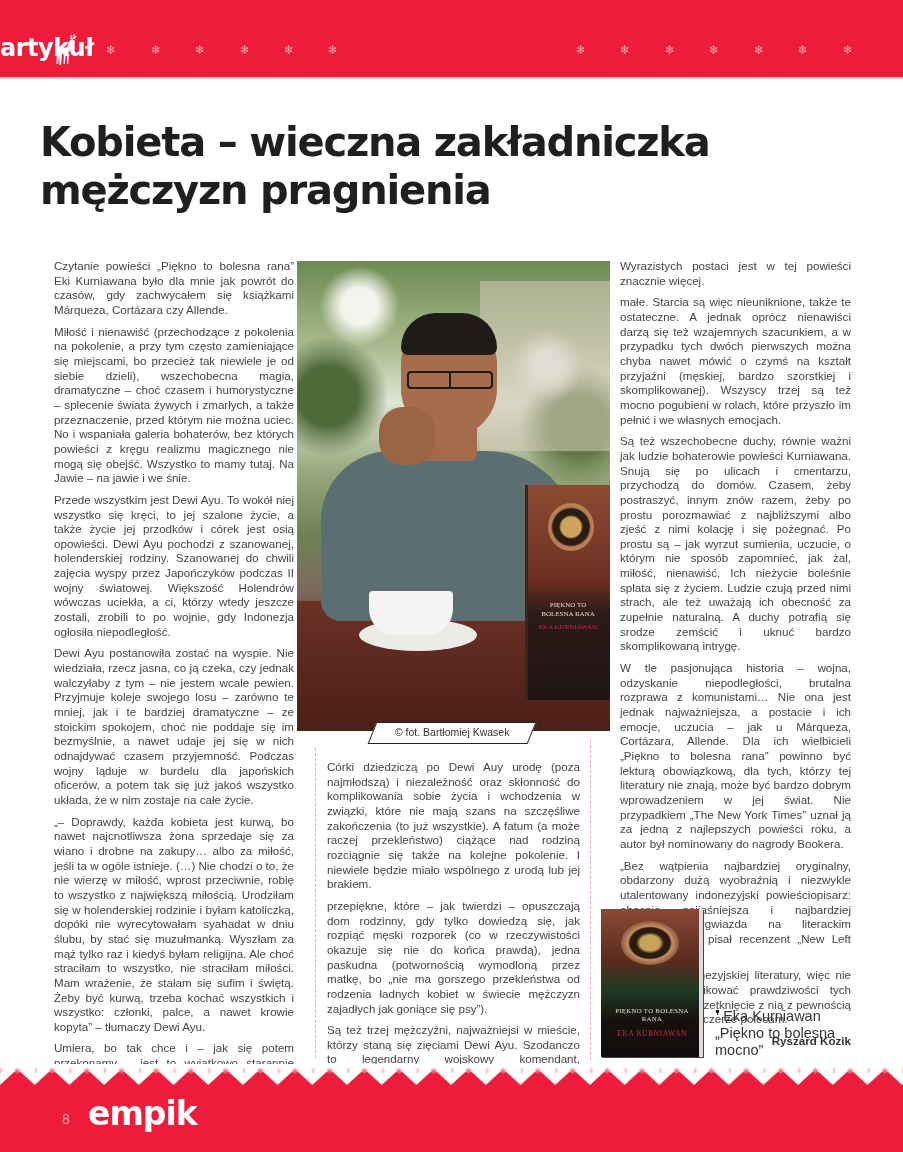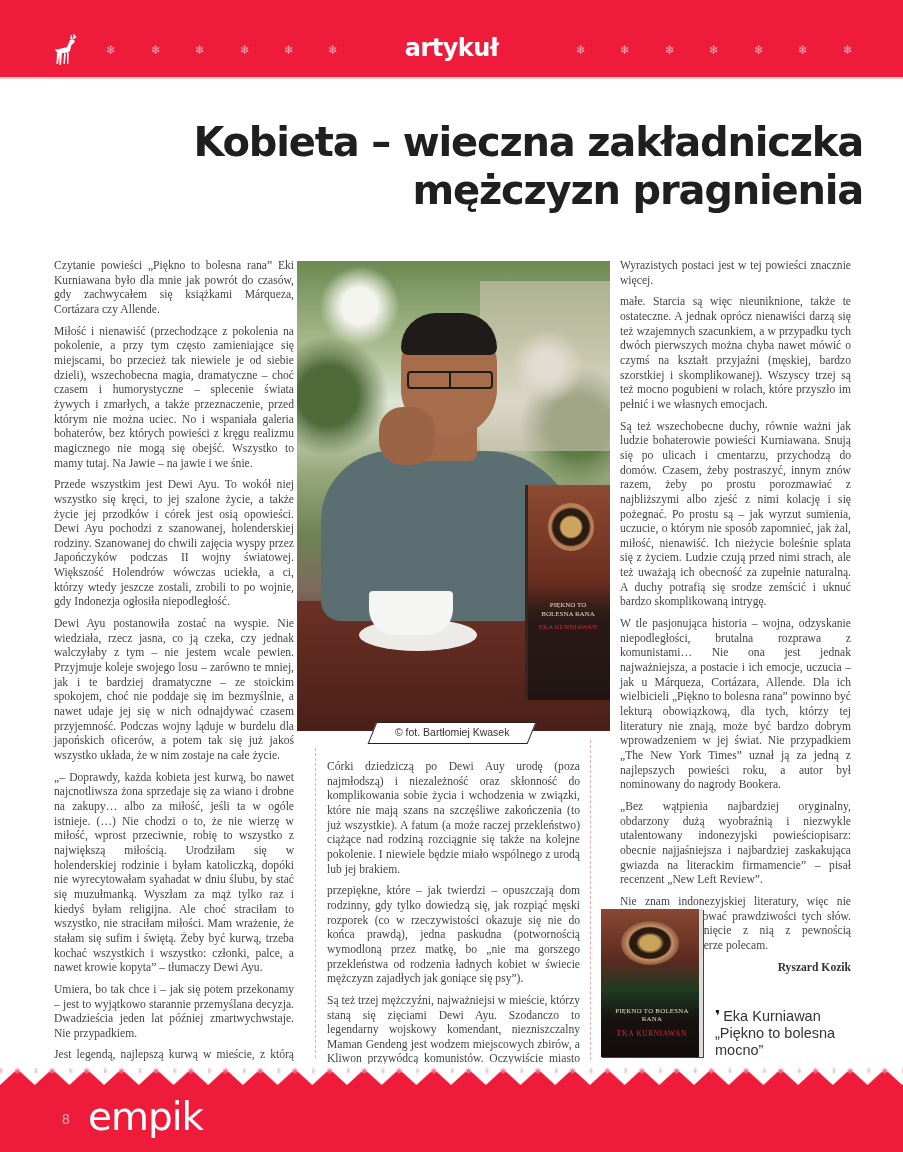--- a/index.html
+++ b/index.html
@@ -3,29 +3,29 @@
 <meta charset="utf-8">
 <style>
   * { box-sizing: border-box; margin: 0; padding: 0; }
   html, body { width: 903px; height: 1152px; overflow: hidden; background: #fff; }
   body { position: relative; font-family: "Liberation Sans", sans-serif; color: #3a3a3a; }
 
   
   .top-bar { position: absolute; left: 0; top: 0; width: 903px; height: 77px; background: #ee1b3b; }
   .top-bar .reindeer { position: absolute; left: 54px; top: 33px; width: 26px; height: 34px; }
   .top-bar .flake { position: absolute; top: 44px; color: #f6a9b4; font-size: 12px; line-height: 12px; font-family: "DejaVu Sans", sans-serif; }
-  .top-bar .section-label { position: absolute; left: 0; width: 903px; top: 34px; text-align: center; color: #fff; font-family: "DejaVu Sans", sans-serif; font-weight: bold; font-size: 24px; letter-spacing: -0.5px; }
+  .top-bar .section-label { position: absolute; left: 0; width: 903px; top: 34px; color: #fff; font-family: "DejaVu Sans", sans-serif; font-weight: bold; font-size: 24px; letter-spacing: -0.5px; }
   .top-rule { position: absolute; left: 0; top: 77px; width: 903px; height: 2px; background: #e8c9cd; }
 
   
-  .title { position: absolute; left: 40px; width: 823px; top: 118px; text-align: right; font-family: "DejaVu Sans", sans-serif; font-weight: bold; font-size: 40px; line-height: 48px; color: #1f1f1f; letter-spacing: -1.2px; }
+  .title { position: absolute; left: 40px; width: 823px; top: 118px; text-align: left; font-family: "DejaVu Sans", sans-serif; font-weight: bold; font-size: 40px; line-height: 48px; color: #1f1f1f; letter-spacing: -1.2px; }
 
   
   .col { position: absolute; font-family: "Liberation Sans", sans-serif; font-size: 11.6px; line-height: 14.65px; color: #444; text-align: justify; hyphens: manual; }
-  .col p { margin-bottom: 7px; font-family: Liberation Serif, serif; }
+  .col p { margin-bottom: 7px; }
   .col1 { left: 54px; top: 259px; width: 240px; }
   .col2 { left: 327px; top: 760px; width: 253px; }
   .col3 { left: 620px; top: 259px; width: 231px; }
   .col3 p.author { text-align: right; font-weight: bold; color: #333; margin-top: 4px; }
 
   .divider { position: absolute; width: 0; border-left: 1.5px dashed #e7a8b2; }
   .divider.d1 { left: 315px; top: 748px; height: 310px; }
   .divider.d2 { left: 590px; top: 740px; height: 320px; }
 
   
@@ -61,21 +61,21 @@
   .book-cover .hole { position: absolute; left: 20px; top: 12px; width: 58px; height: 44px; border-radius: 50%; background: radial-gradient(ellipse, #c9a35a 0 10px, #2a1a10 14px 20px, #c09066 22px, #8b5038 30px); }
   .book-cover .bt { position: absolute; left: 4px; top: 98px; width: 94px; text-align: center; color: #e8dcc9; font-family: "Liberation Serif", serif; font-size: 6.8px; line-height: 8px; letter-spacing: .3px; }
   .book-cover .ba { position: absolute; left: 4px; top: 120px; width: 94px; text-align: center; color: #d4253a; font-family: "Liberation Serif", serif; font-size: 7.6px; letter-spacing: .5px; }
   .book-caption { position: absolute; left: 715px; top: 1008px; width: 150px; font-family: "Liberation Sans", sans-serif; font-size: 14.5px; line-height: 17px; color: #333; }
   .book-caption .q { color: #111; font-weight: bold; font-family: "DejaVu Sans", sans-serif; font-size: 15px; margin-right: 3px; }
 
   
   .footer-zigzag { position: absolute; left: 0; top: 1064px; width: 903px; height: 30px; }
   .footer { position: absolute; left: 0; top: 1085px; width: 903px; height: 67px; background: #ee1b3b; }
   .page-num { position: absolute; left: 62px; top: 1111px; color: #f3a6b1; font-size: 14px; font-family: "Liberation Sans", sans-serif; }
-  .brand { position: absolute; left: 88px; top: 1094px; color: #fff; font-family: "DejaVu Sans", sans-serif; font-weight: normal; font-size: 39px; letter-spacing: -1px; }
+  .brand { position: absolute; left: 88px; top: 1094px; color: #fff; font-family: "DejaVu Sans", sans-serif; font-weight: bold; font-size: 33px; letter-spacing: -1px; }
 </style>
 </head>
 <body>
 
 <div class="top-bar">
   <svg class="reindeer" viewBox="0 0 26 34">
     <g fill="#ffffff">
       <path d="M17 2 l1 4 -2 -1 M20 1 l0 5 M22 3 l-2 3" stroke="#fff" stroke-width="1.3" fill="none"></path>
       <path d="M16 7 q3 -1 5 1 l-1 2 q-2 1 -3 3 l-1 5 q-2 2 -8 2 l-1 12 -1.5 0 -0.2 -10 -1.3 9 -1.5 0 0.5 -12 q-2 -1 -2 -3 q2 1 4 0 q5 -1 8 -2 z"></path>
       <path d="M13 19 l0 12 1.3 0 0.5 -11 z"></path>

